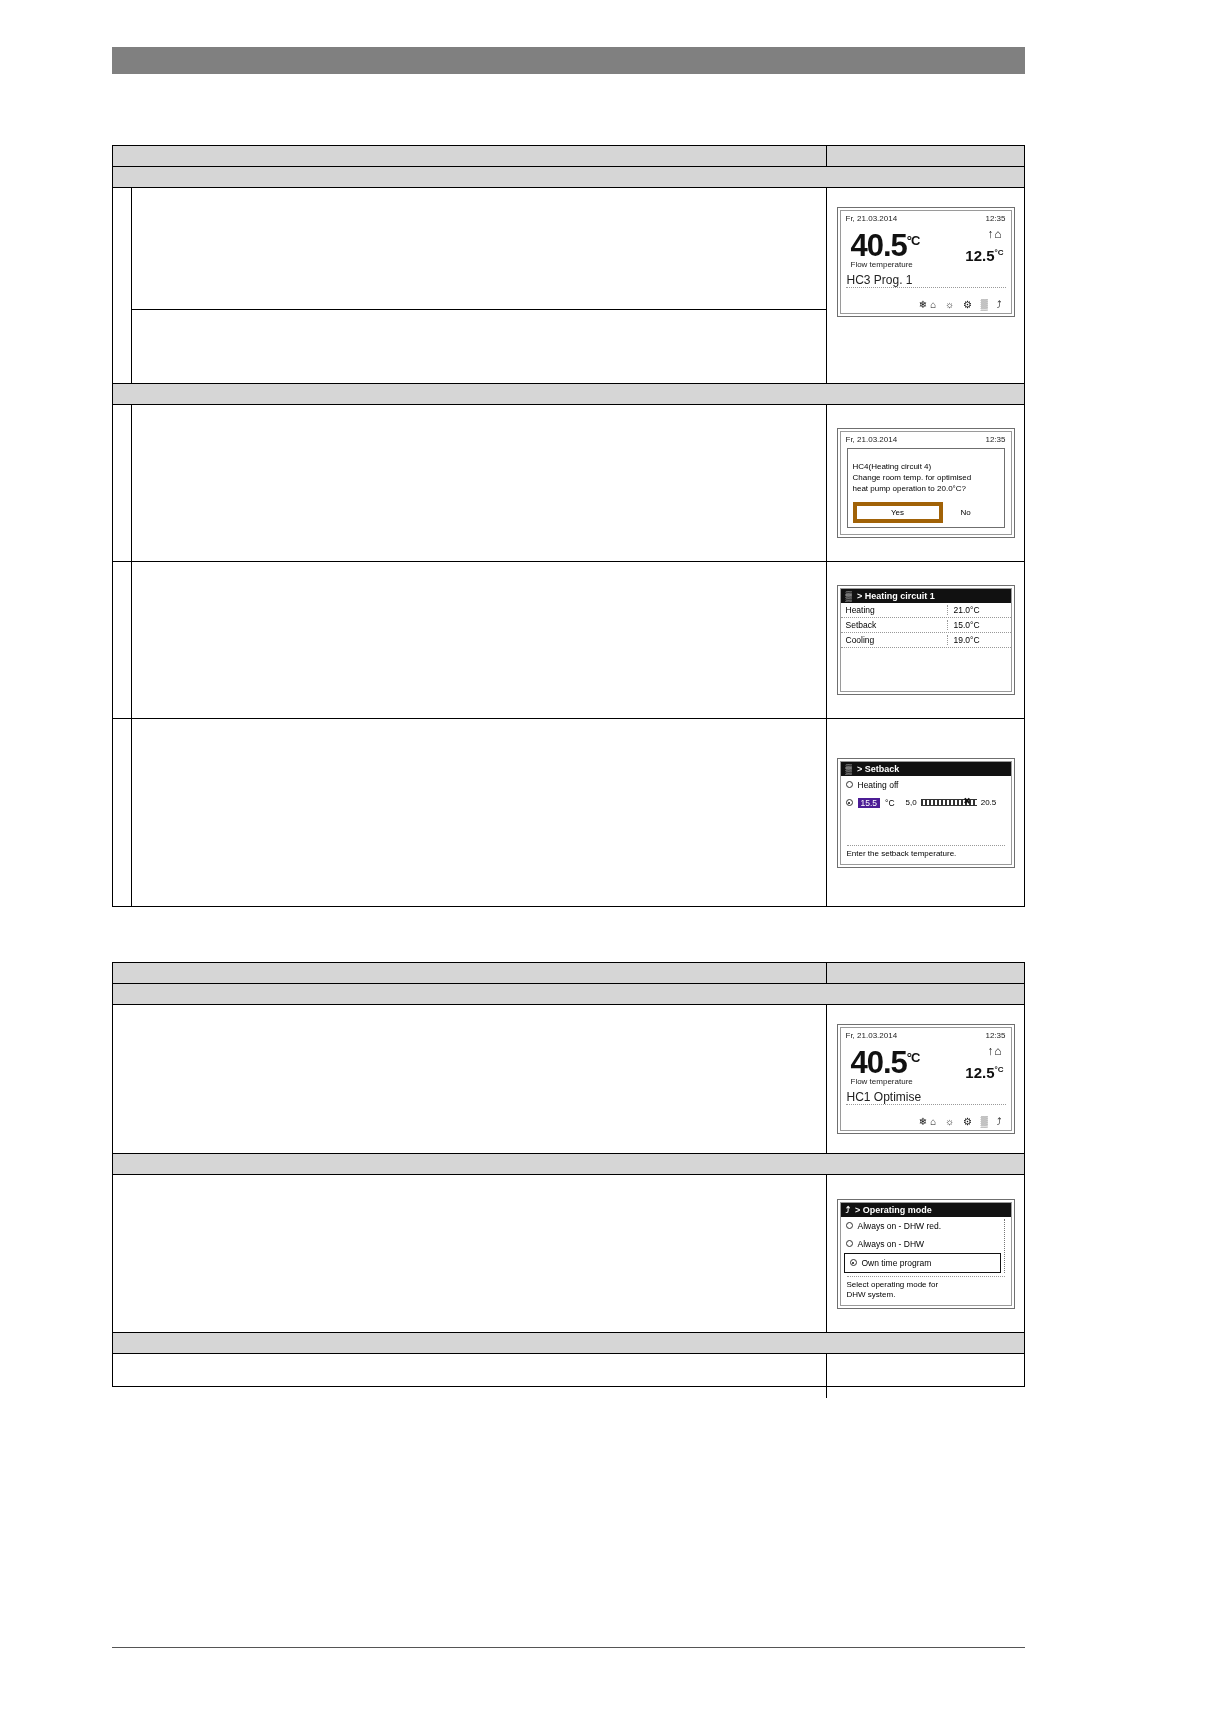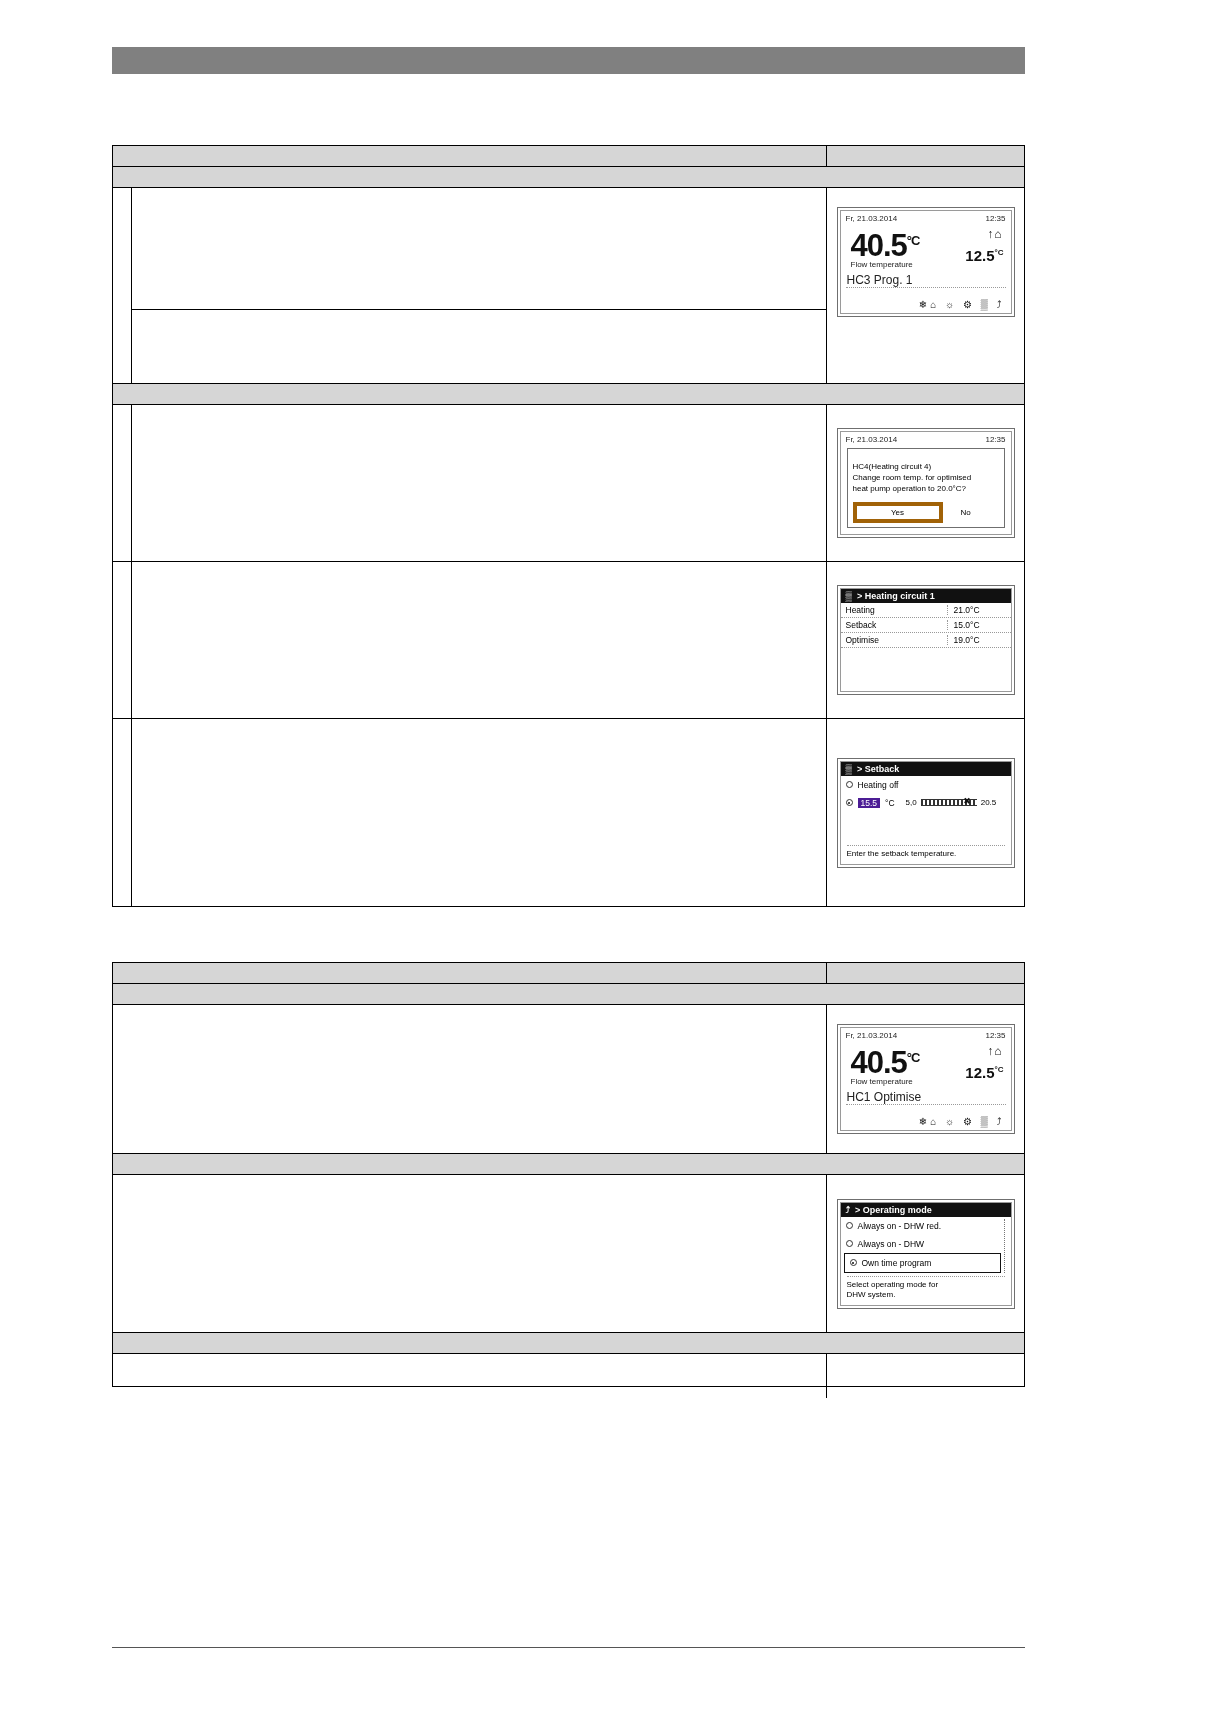--- a/index.html
+++ b/index.html
@@ -395,21 +395,21 @@
             </div>
             <div class="lcd-menu-row">
               <span>Heating</span>
               <span class="val">21.0°C</span>
             </div>
             <div class="lcd-menu-row">
               <span>Setback</span>
               <span class="val">15.0°C</span>
             </div>
             <div class="lcd-menu-row">
-              <span>Optimise</span>
+              <span>Cooling</span>
               <span class="val">19.0°C</span>
             </div>
           </div>
         </div>
       </div>
     </div>
 
     <div class="row" style="height:187px;">
       <div class="cell-num"></div>
       <div class="cell-text"></div>

